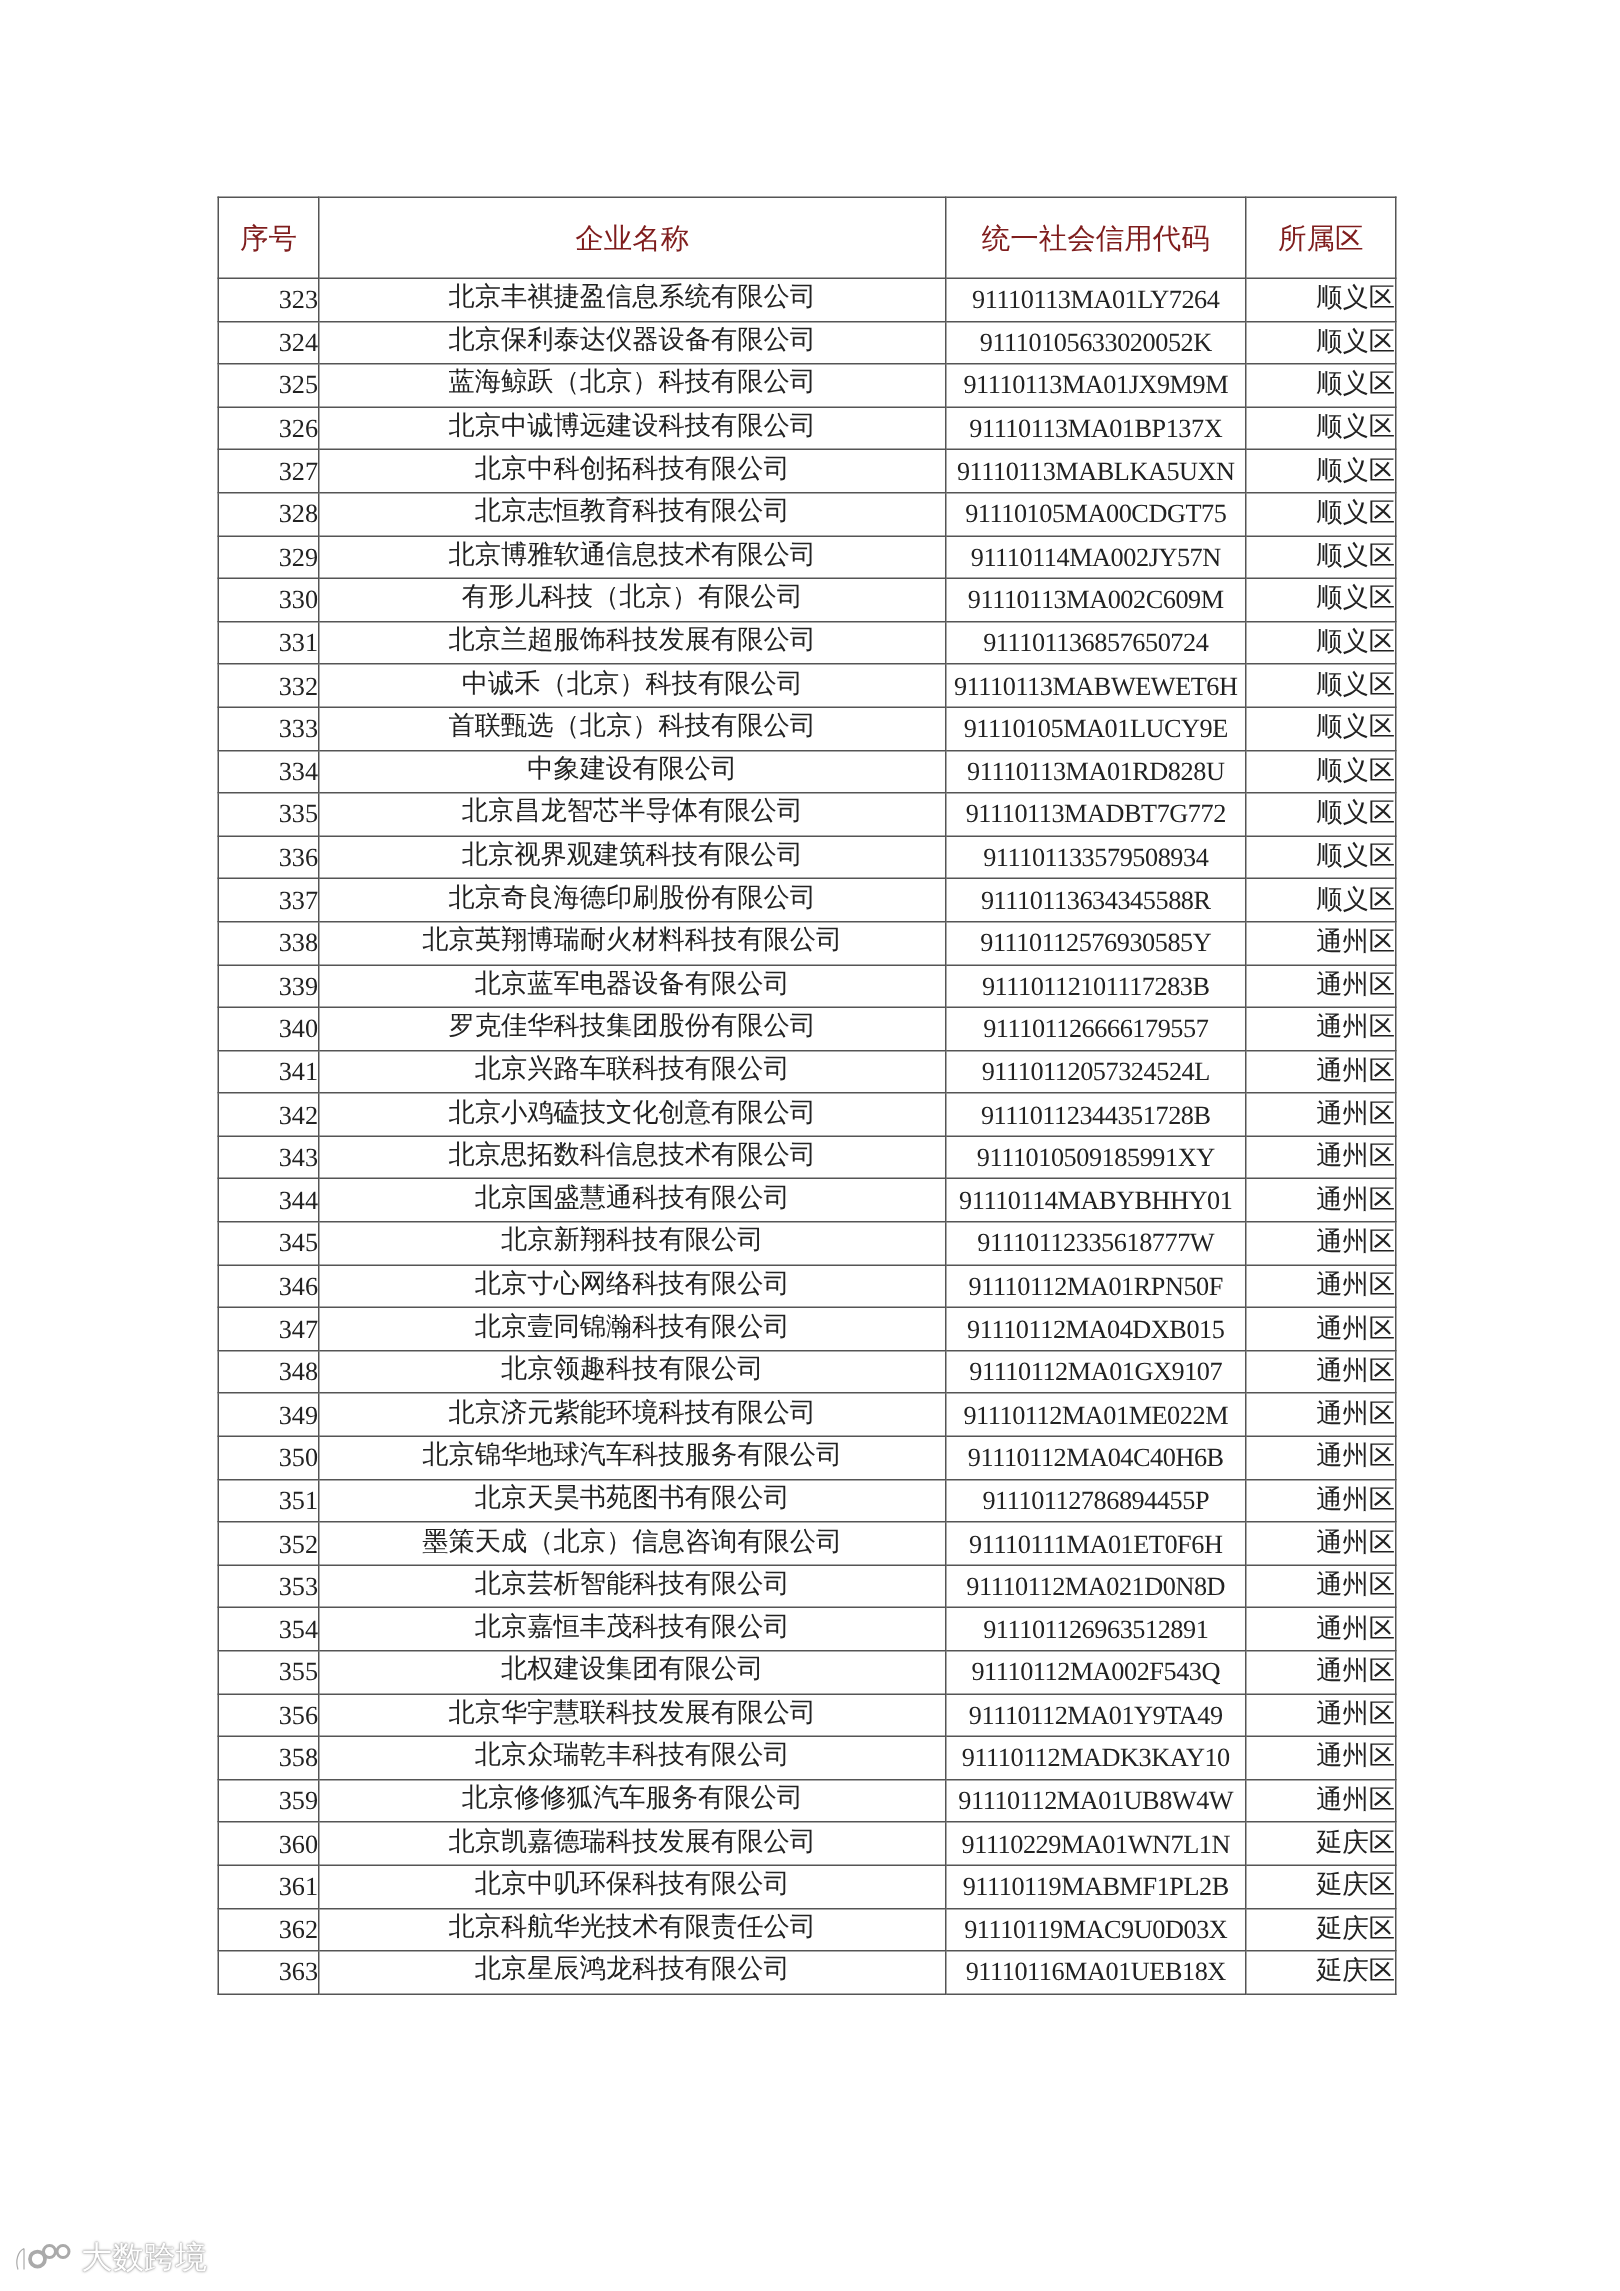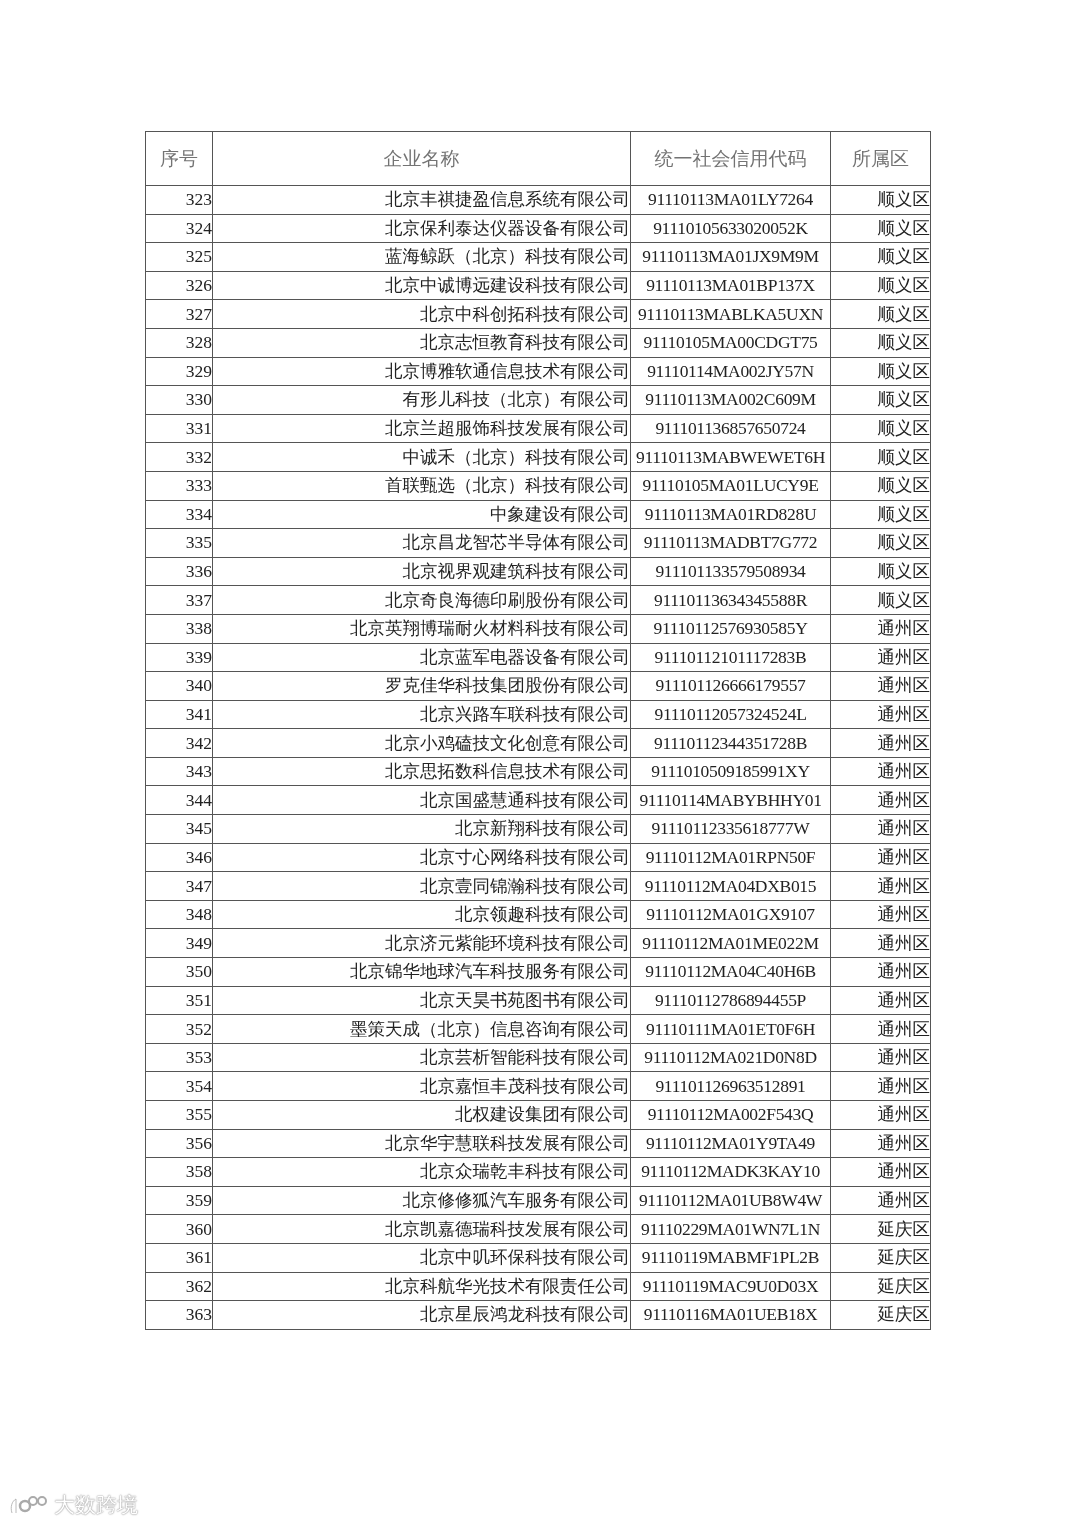--- a/index.html
+++ b/index.html
@@ -7,25 +7,25 @@
          font-family: "DejaVu Serif", "Liberation Serif", serif; color: #222; }
   .page { position: absolute; left: 0; top: 0; width: 1080px; height: 1527px; background: #fff; }
   table.list {
     position: absolute; left: 145px; top: 131px; width: 785px;
     border-collapse: collapse; table-layout: fixed;
   }
   table.list th, table.list td {
     border: 1.5px solid #555; padding: 0; white-space: nowrap; overflow: hidden;
   }
   table.list th {
-    height: 53px; font-weight: normal; font-size: 19px; text-align: center; color: #737373;
+    height: 53px; font-weight: normal; font-size: 19px; text-align: center; color: #7f1d1d;
   }
   table.list td { height: 27.6px; font-size: 17.5px; line-height: 27px; }
   td.c-no { text-align: right; font-family: "Liberation Serif", serif; font-size: 18px; }
-  td.c-name { text-align: right; padding-left: 9px; }
+  td.c-name { text-align: center; padding-left: 9px; font-family: Liberation Mono, monospace; }
   td.c-code { text-align: center; font-family: "Liberation Serif", serif; font-size: 17.5px; letter-spacing: -0.3px; }
   td.c-dist { text-align: right; }
   .watermark {
     position: absolute; left: 8px; top: 1490px; height: 30px; display: flex; align-items: center;
     color: #ffffff; font-family: "DejaVu Sans", sans-serif; font-size: 21px; font-weight: normal;
     text-shadow: 0 0 2px #999, 0 0 1px #888;
   }
   .wm-logo { display: inline-flex; align-items: center; margin-right: 6px; }
   .wm-logo svg { display: block; }
 </style>

